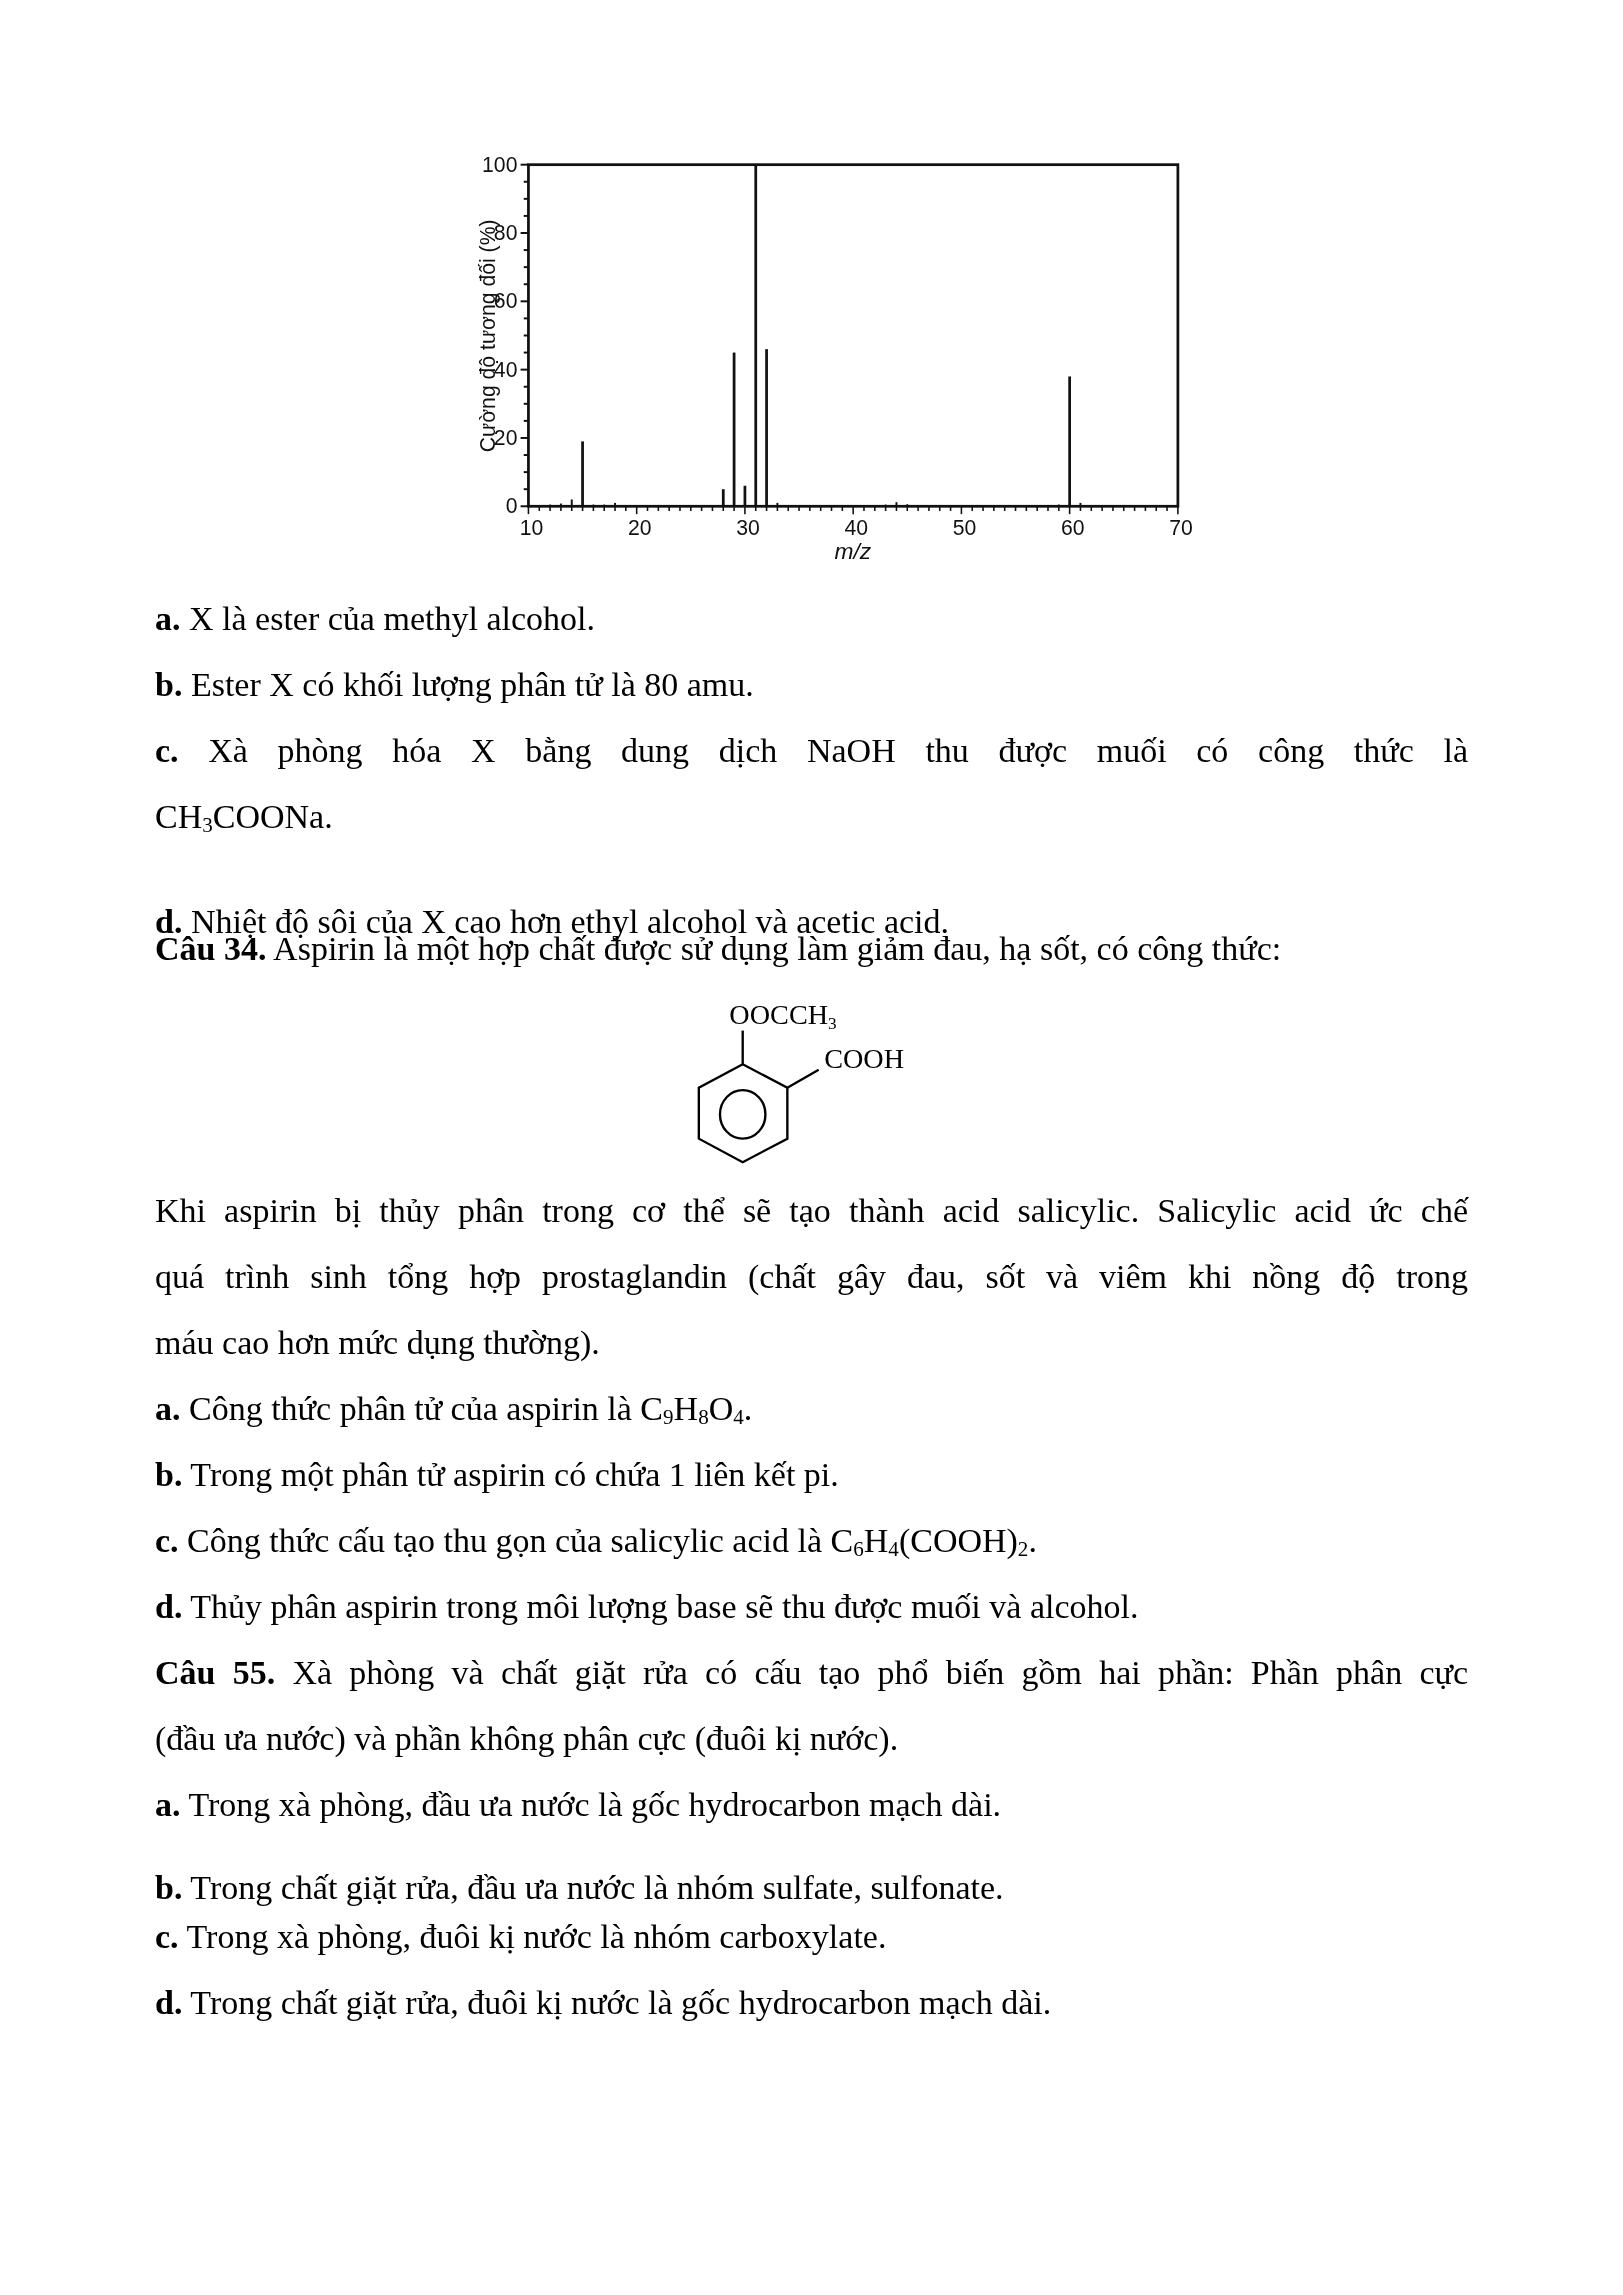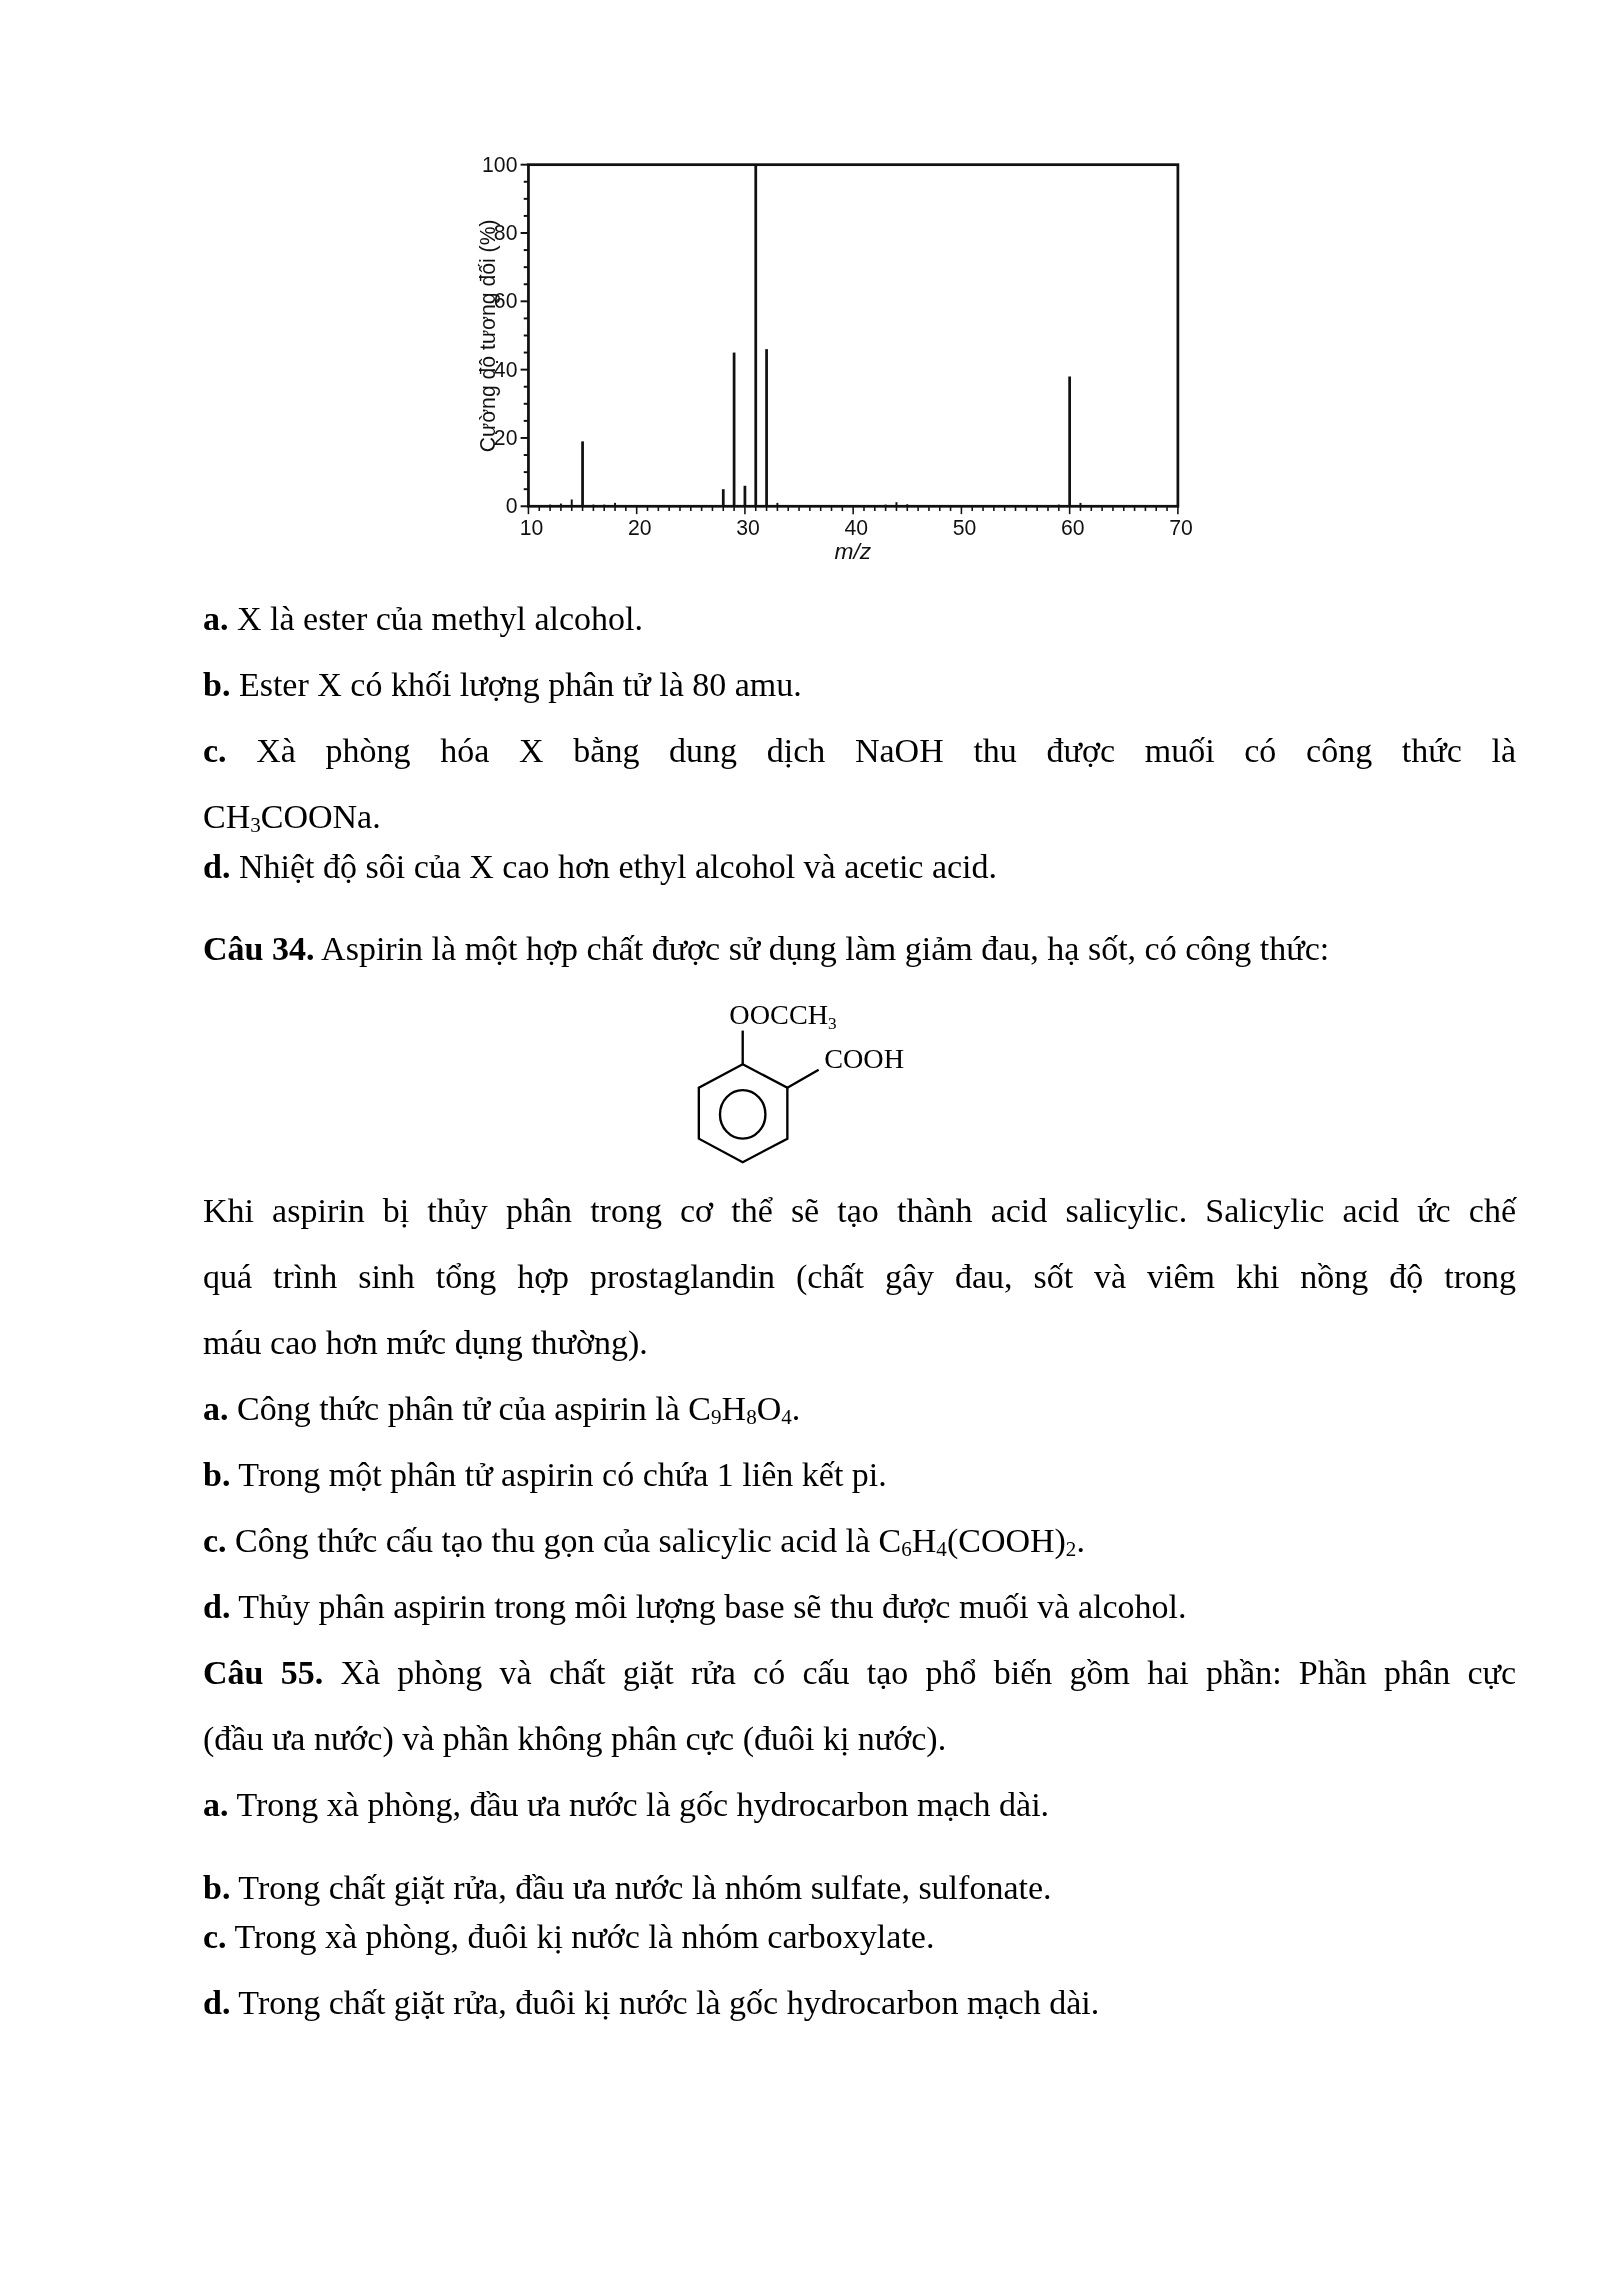--- a/index.html
+++ b/index.html
@@ -26,21 +26,20 @@
     font-family: "Liberation Sans", "DejaVu Sans", sans-serif;
     fill: #111;
   }
   .line {
     position: absolute;
     left: 155px;
     width: 1313px;
     font-size: 34px;
     line-height: 39px;
     white-space: nowrap;
-    margin-left: 48px;
   }
   .line.justify {
     text-align: justify;
     text-align-last: justify;
   }
   .lbl { font-weight: bold; }
   sub { font-size: 0.62em; vertical-align: -0.18em; line-height: 0; }
   #aspirin {
     position: absolute;
     left: 675px;
@@ -192,21 +191,21 @@
   <span class="lbl">b.</span>
   <span>Ester X có khối lượng phân tử là 80 amu.</span>
 </div>
 <div class="line justify" style="top:731px">
   <span class="lbl">c.</span>
   <span>Xà phòng hóa X bằng dung dịch NaOH thu được muối có công thức là</span>
 </div>
 <div class="line" style="top:797px">
   <span><span>CH</span><sub>3</sub><span>COONa.</span></span>
 </div>
-<div class="line" style="top:847px">
+<div class="line" style="top:902px">
   <span class="lbl">d.</span>
   <span>Nhiệt độ sôi của X cao hơn ethyl alcohol và acetic acid.</span>
 </div>
 
 <div class="line" style="top:929px">
   <span class="lbl">Câu 34.</span>
   <span>Aspirin là một hợp chất được sử dụng làm giảm đau, hạ sốt, có công thức:</span>
 </div>
 
 <svg id="aspirin" viewBox="860 1250 340 240" xmlns="http://www.w3.org/2000/svg">

